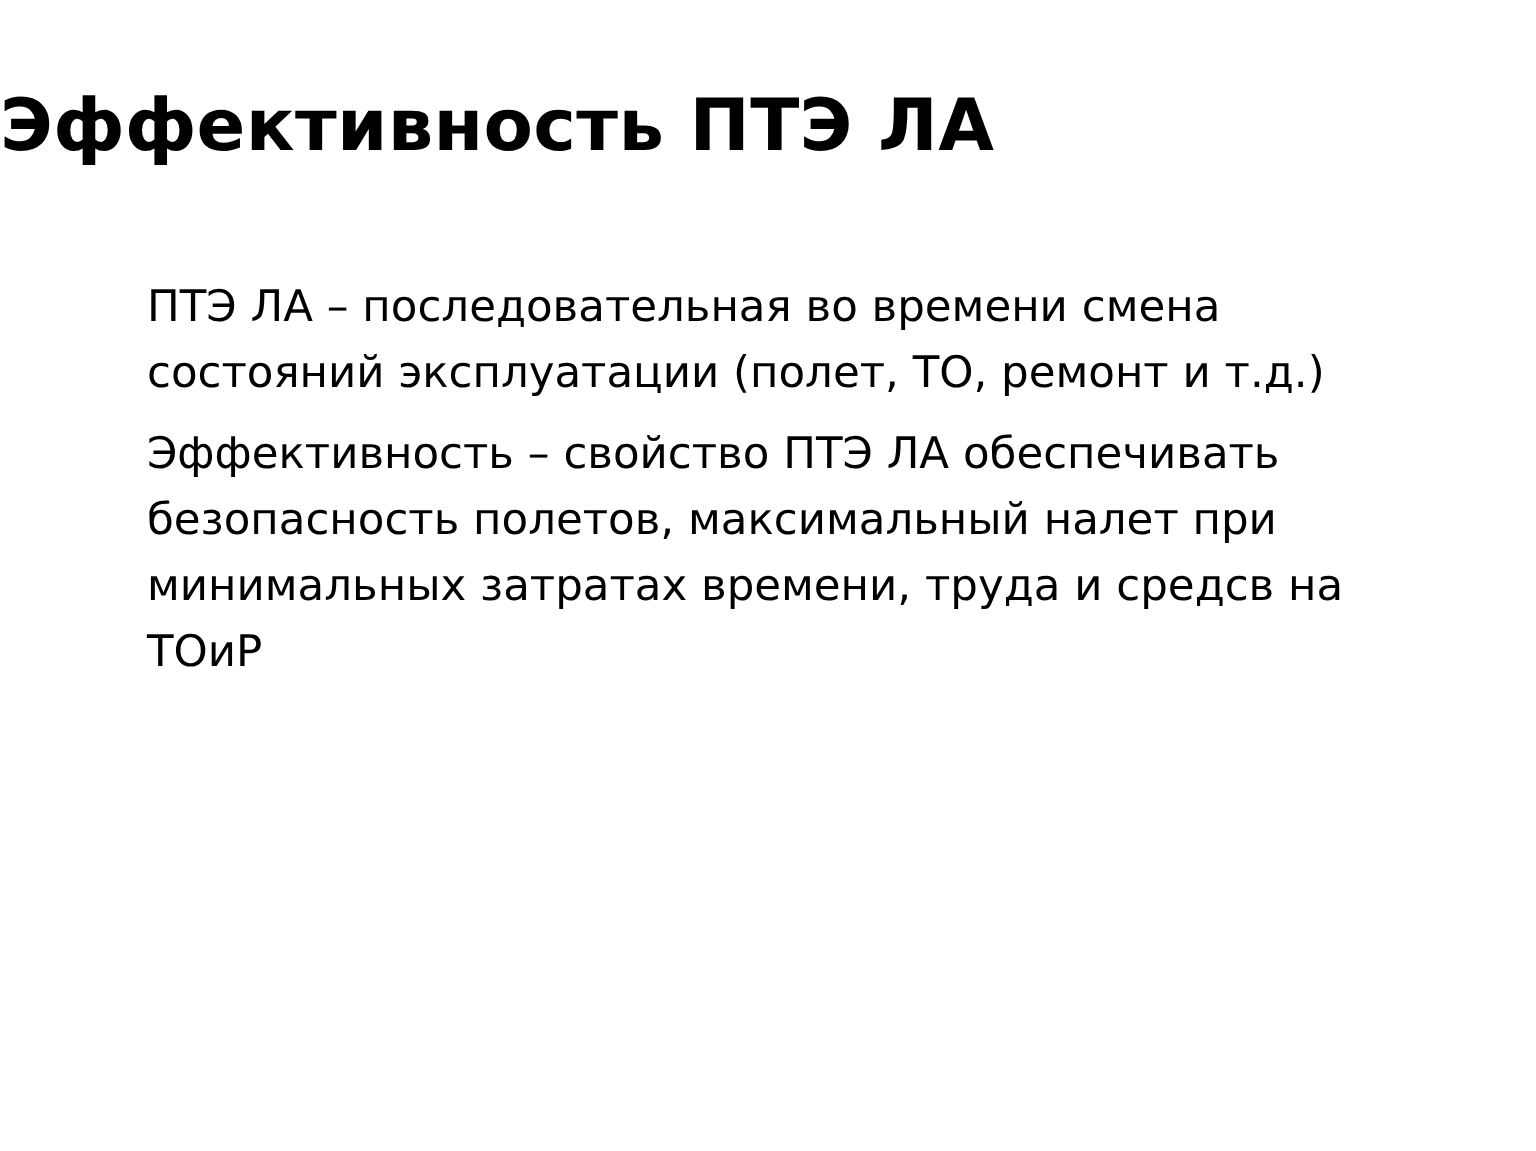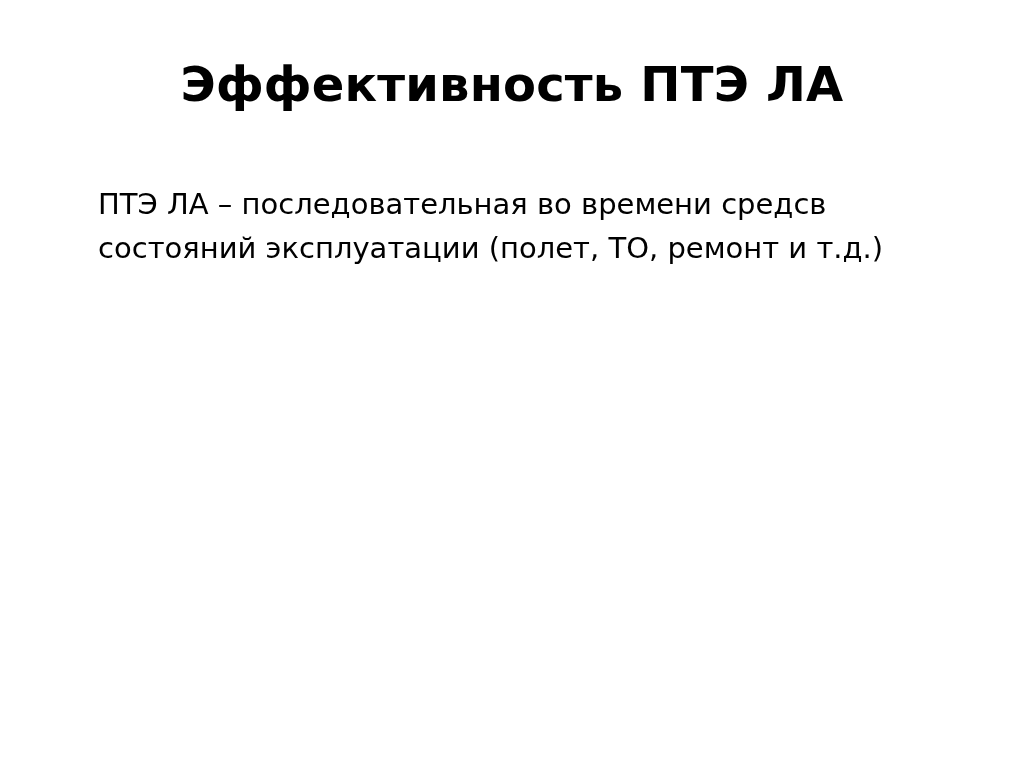--- a/index.html
+++ b/index.html
@@ -19,21 +19,20 @@
     width: 1024px;
     height: 767px;
     background: #ffffff;
     box-sizing: border-box;
   }
   .slide-title {
     position: absolute;
     top: 58px;
     left: 0;
     width: 1024px;
-    text-align: center;
     font-size: 48px;
     font-weight: bold;
     line-height: 1.1;
     letter-spacing: 0.2px;
     color: #000000;
   }
   .body-block {
     position: absolute;
     top: 182px;
     left: 60px;
@@ -53,23 +52,24 @@
 </style>
 </head>
 <body>
 
 <div class="slide">
 
   <div class="slide-title">Эффективность ПТЭ ЛА</div>
 
   <div class="body-block">
 
-    <p class="para">ПТЭ ЛА – последовательная во времени средсв состояний эксплуатации (полет, ТО, ремонт и т.д.)</p>
+    <p class="para">ПТЭ ЛА – последовательная во времени смена состояний эксплуатации (полет, ТО, ремонт и т.д.)</p>
 
     <div class="para-spacer"></div>
 
+    <p class="para">Эффективность – свойство ПТЭ ЛА обеспечивать безопасность полетов, максимальный налет при минимальных затратах времени, труда и средсв на ТОиР</p>
 
     <div class="para-spacer"></div>
 
 
   </div>
 
 </div>
 
 </body></html>

